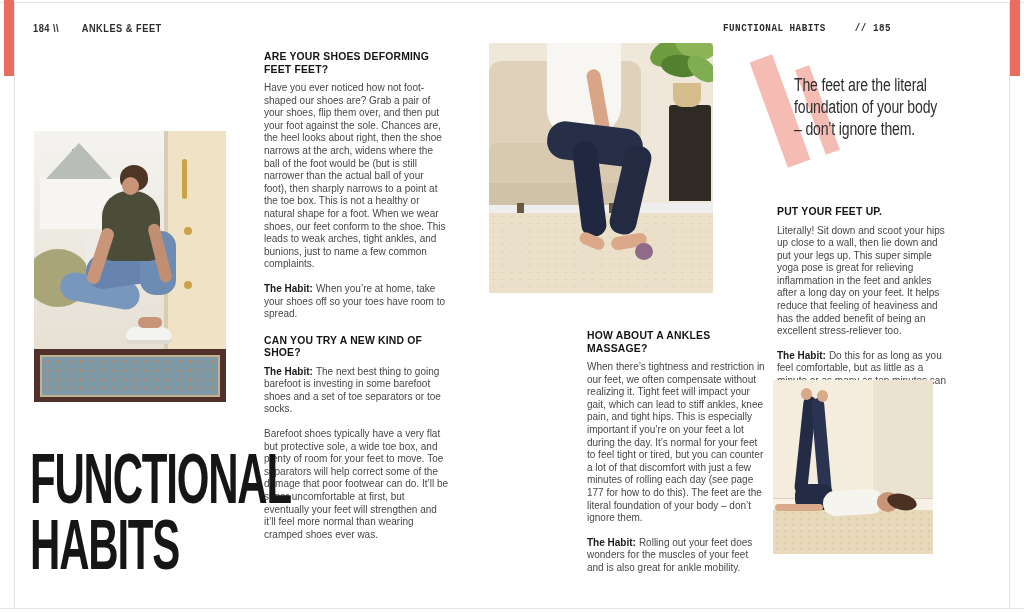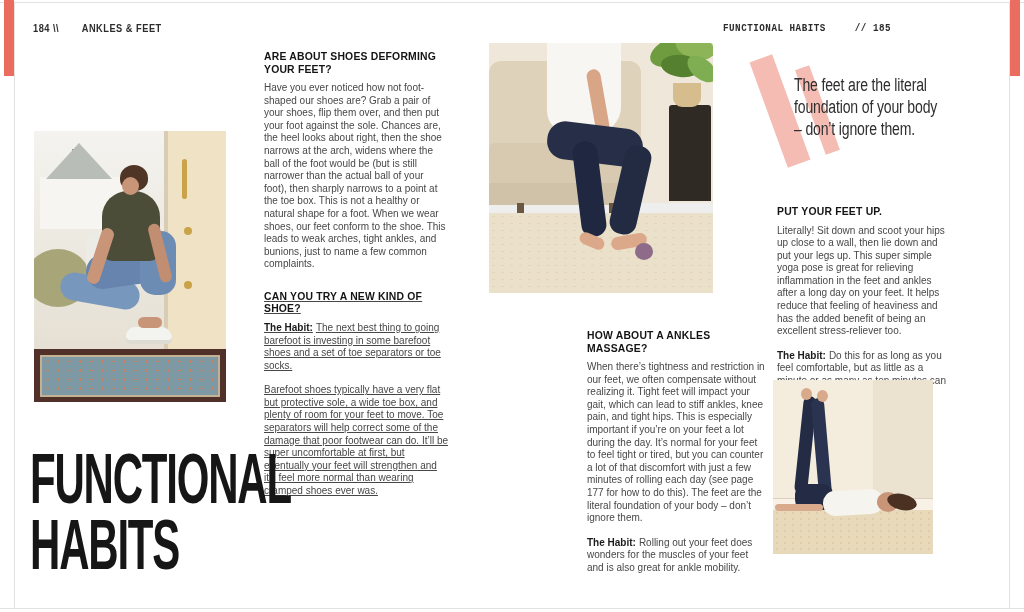--- a/index.html
+++ b/index.html
@@ -32,21 +32,21 @@
   
   .col { position:absolute; color:#474747; font-size:10px; line-height:12.6px; }
   .col h3 { font-size:10.4px; line-height:12.5px; font-weight:700; color:#141414;
             letter-spacing:.2px; margin:0 0 6px; }
   .col p { margin:0 0 12px; }
   .col p:last-child { margin-bottom:0; }
   .habit-label { font-weight:700; color:#1b1b1b; margin-right:3px; }
   #col-shoes   { left:264px; top:51px;  width:184px; }
   #col-massage { left:587px; top:330px; width:180px; }
   #col-feetup  { left:777px; top:206px; width:172px; }
-  .subsection { margin-top:20px;text-decoration:underline; }
+  .subsection { margin-top:14px; }
 
   
   #quote-slashes { position:absolute; left:760px; top:55px; width:84px; height:120px; }
   .qbar { position:absolute; background:var(--pink,#f5bcb3); }
   .qbar.b1 { left:8px;  top:0;    width:24px; height:112px; transform:rotate(-20deg); }
   .qbar.b2 { left:50px; top:10px; width:15px; height:90px;  transform:rotate(-20deg); }
   #pull-quote { position:absolute; left:794px; top:74px; width:210px; color:#2e2e2e;
                 font-size:18px; line-height:22px; font-weight:500; letter-spacing:-.2px;
                 transform:scaleX(.78); transform-origin:left top; }
 
@@ -181,22 +181,23 @@
     <div class="p1-shirt"></div>
     <div class="p1-armL"></div>
     <div class="p1-armR"></div>
     <div class="p1-hair"></div>
     <div class="p1-face"></div>
     <div class="p1-shoe"></div>
     <div class="p1-hands"></div>
   </div>
 
   <div class="col" id="col-shoes">
-    <h3>ARE ABOUT SHOES DEFORMING YOUR FEET?</h3>
+    <h3>ARE YOUR SHOES DEFORMING FEET FEET?</h3>
     <p>Have you ever noticed how not foot-shaped our shoes are? Grab a pair of your shoes, flip them over, and then put your foot against the sole. Chances are, the heel looks about right, then the shoe narrows at the arch, widens where the ball of the foot would be (but is still narrower than the actual ball of your foot), then sharply narrows to a point at the toe box. This is not a healthy or natural shape for a foot. When we wear shoes, our feet conform to the shoe. This leads to weak arches, tight ankles, and bunions, just to name a few common complaints.</p>
+    <p><span class="habit-label">The Habit:</span><span>When you’re at home, take your shoes off so your toes have room to spread.</span></p>
     <div class="subsection">
       <h3>CAN YOU TRY A NEW KIND OF SHOE?</h3>
       <p><span class="habit-label">The Habit:</span><span>The next best thing to going barefoot is investing in some barefoot shoes and a set of toe separators or toe socks.</span></p>
       <p>Barefoot shoes typically have a very flat but protective sole, a wide toe box, and plenty of room for your feet to move. Toe separators will help correct some of the damage that poor footwear can do. It’ll be super uncomfortable at first, but eventually your feet will strengthen and it’ll feel more normal than wearing cramped shoes ever was.</p>
     </div>
   </div>
 
   <div class="photo" id="photo-couch">
     <div class="p2-wall"></div>
     <div class="p2-back"></div>

